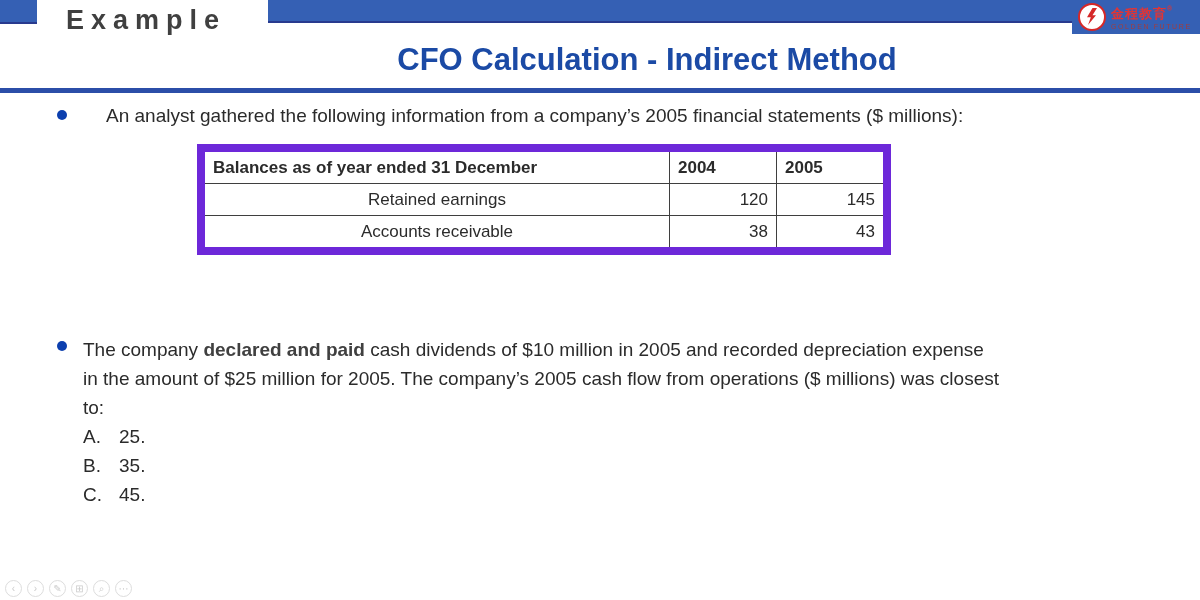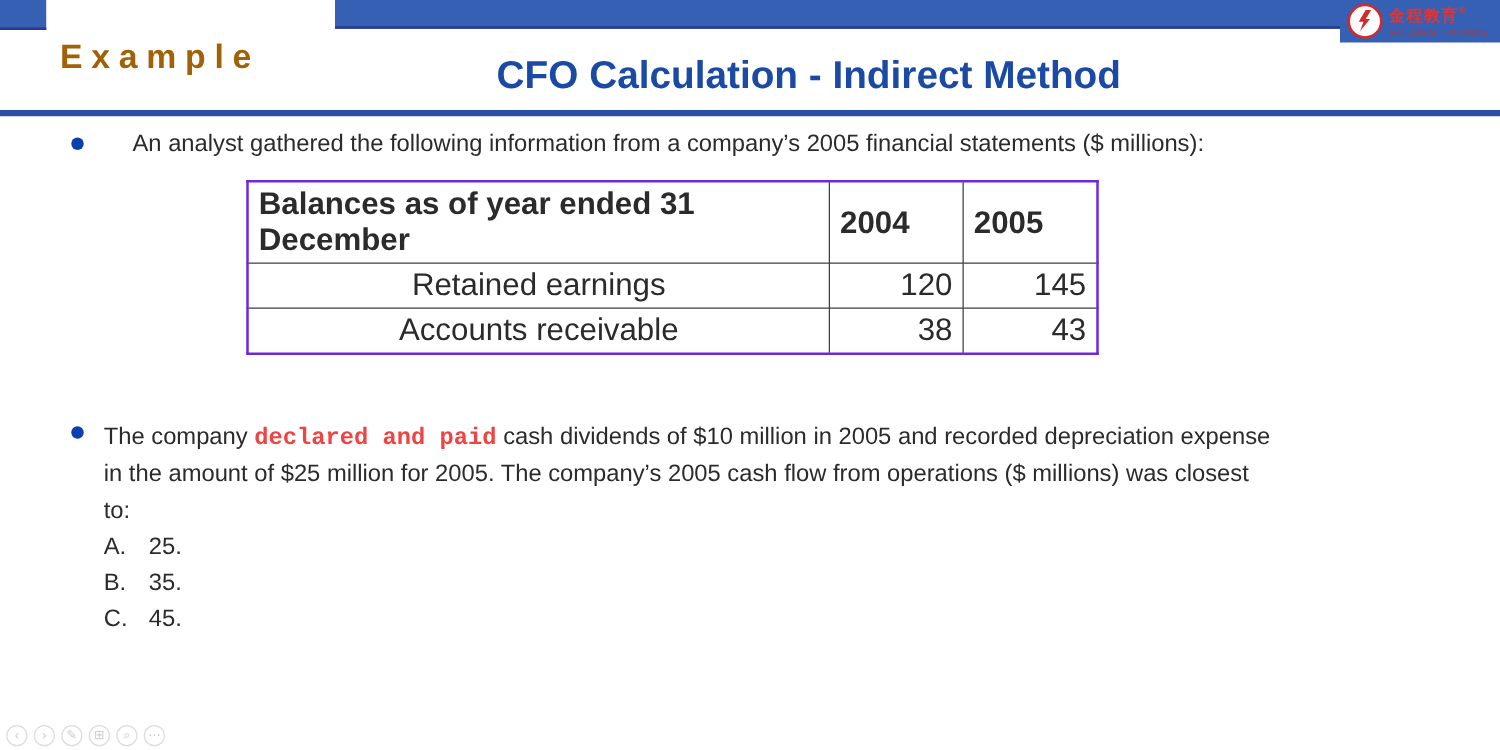--- a/index.html
+++ b/index.html
@@ -25,26 +25,25 @@
     background:#3560b4;
     border-bottom:2px solid #283a8e;
   }
   .logo-block {
     position:absolute; right:0; top:0;
     width:128px; height:34px;
     background:#3560b4;
     display:flex; align-items:center;
   }
   .example-label {
-    position:absolute; left:48px; top:5px;
+    position:absolute; left:66px; top:5px;
     font-size:27px; font-weight:bold;
     letter-spacing:7px;
-    color:#a16207;
+    color:#404040;
     white-space:nowrap;
-    margin-top:25px;
   }
 
   
   .logo-circle {
     width:24px; height:24px;
     margin-left:6px;
     border-radius:50%;
     background:#fff;
     border:2px solid #d62828;
     position:relative;
@@ -96,31 +95,31 @@
     font-size:19px; line-height:24px;
     white-space:nowrap;
     margin-left:23px;
   }
 
   .question-block {
     position:absolute; left:83px; top:335px;
     font-size:19px; line-height:29px;
   }
   .q-line { white-space:nowrap; }
-  .bold-blue { color:#ef4444; font-weight:bold;font-family:Liberation Mono, monospace; }
+  .bold-blue { color:#404040; font-weight:bold; }
 
   .opt-row { display:flex; }
   .opt-letter { width:36px; flex:0 0 auto; }
 
   
   .datatable {
     position:absolute; left:197px; top:144px;
     border-collapse:collapse;
-    border:2px solid #6d28d9;
-    font-size:25px;
+    border:8px solid #6d28d9;
+    font-size:17px;
   }
   .datatable th, .datatable td {
     border:1px solid #3f3f3f;
     padding:3px 8px;
     height:25px;
     text-align:center;
   }
   .datatable th { font-weight:bold; text-align:left; }
   .datatable .num { text-align:right; }
   .col-label { width:448px; }

